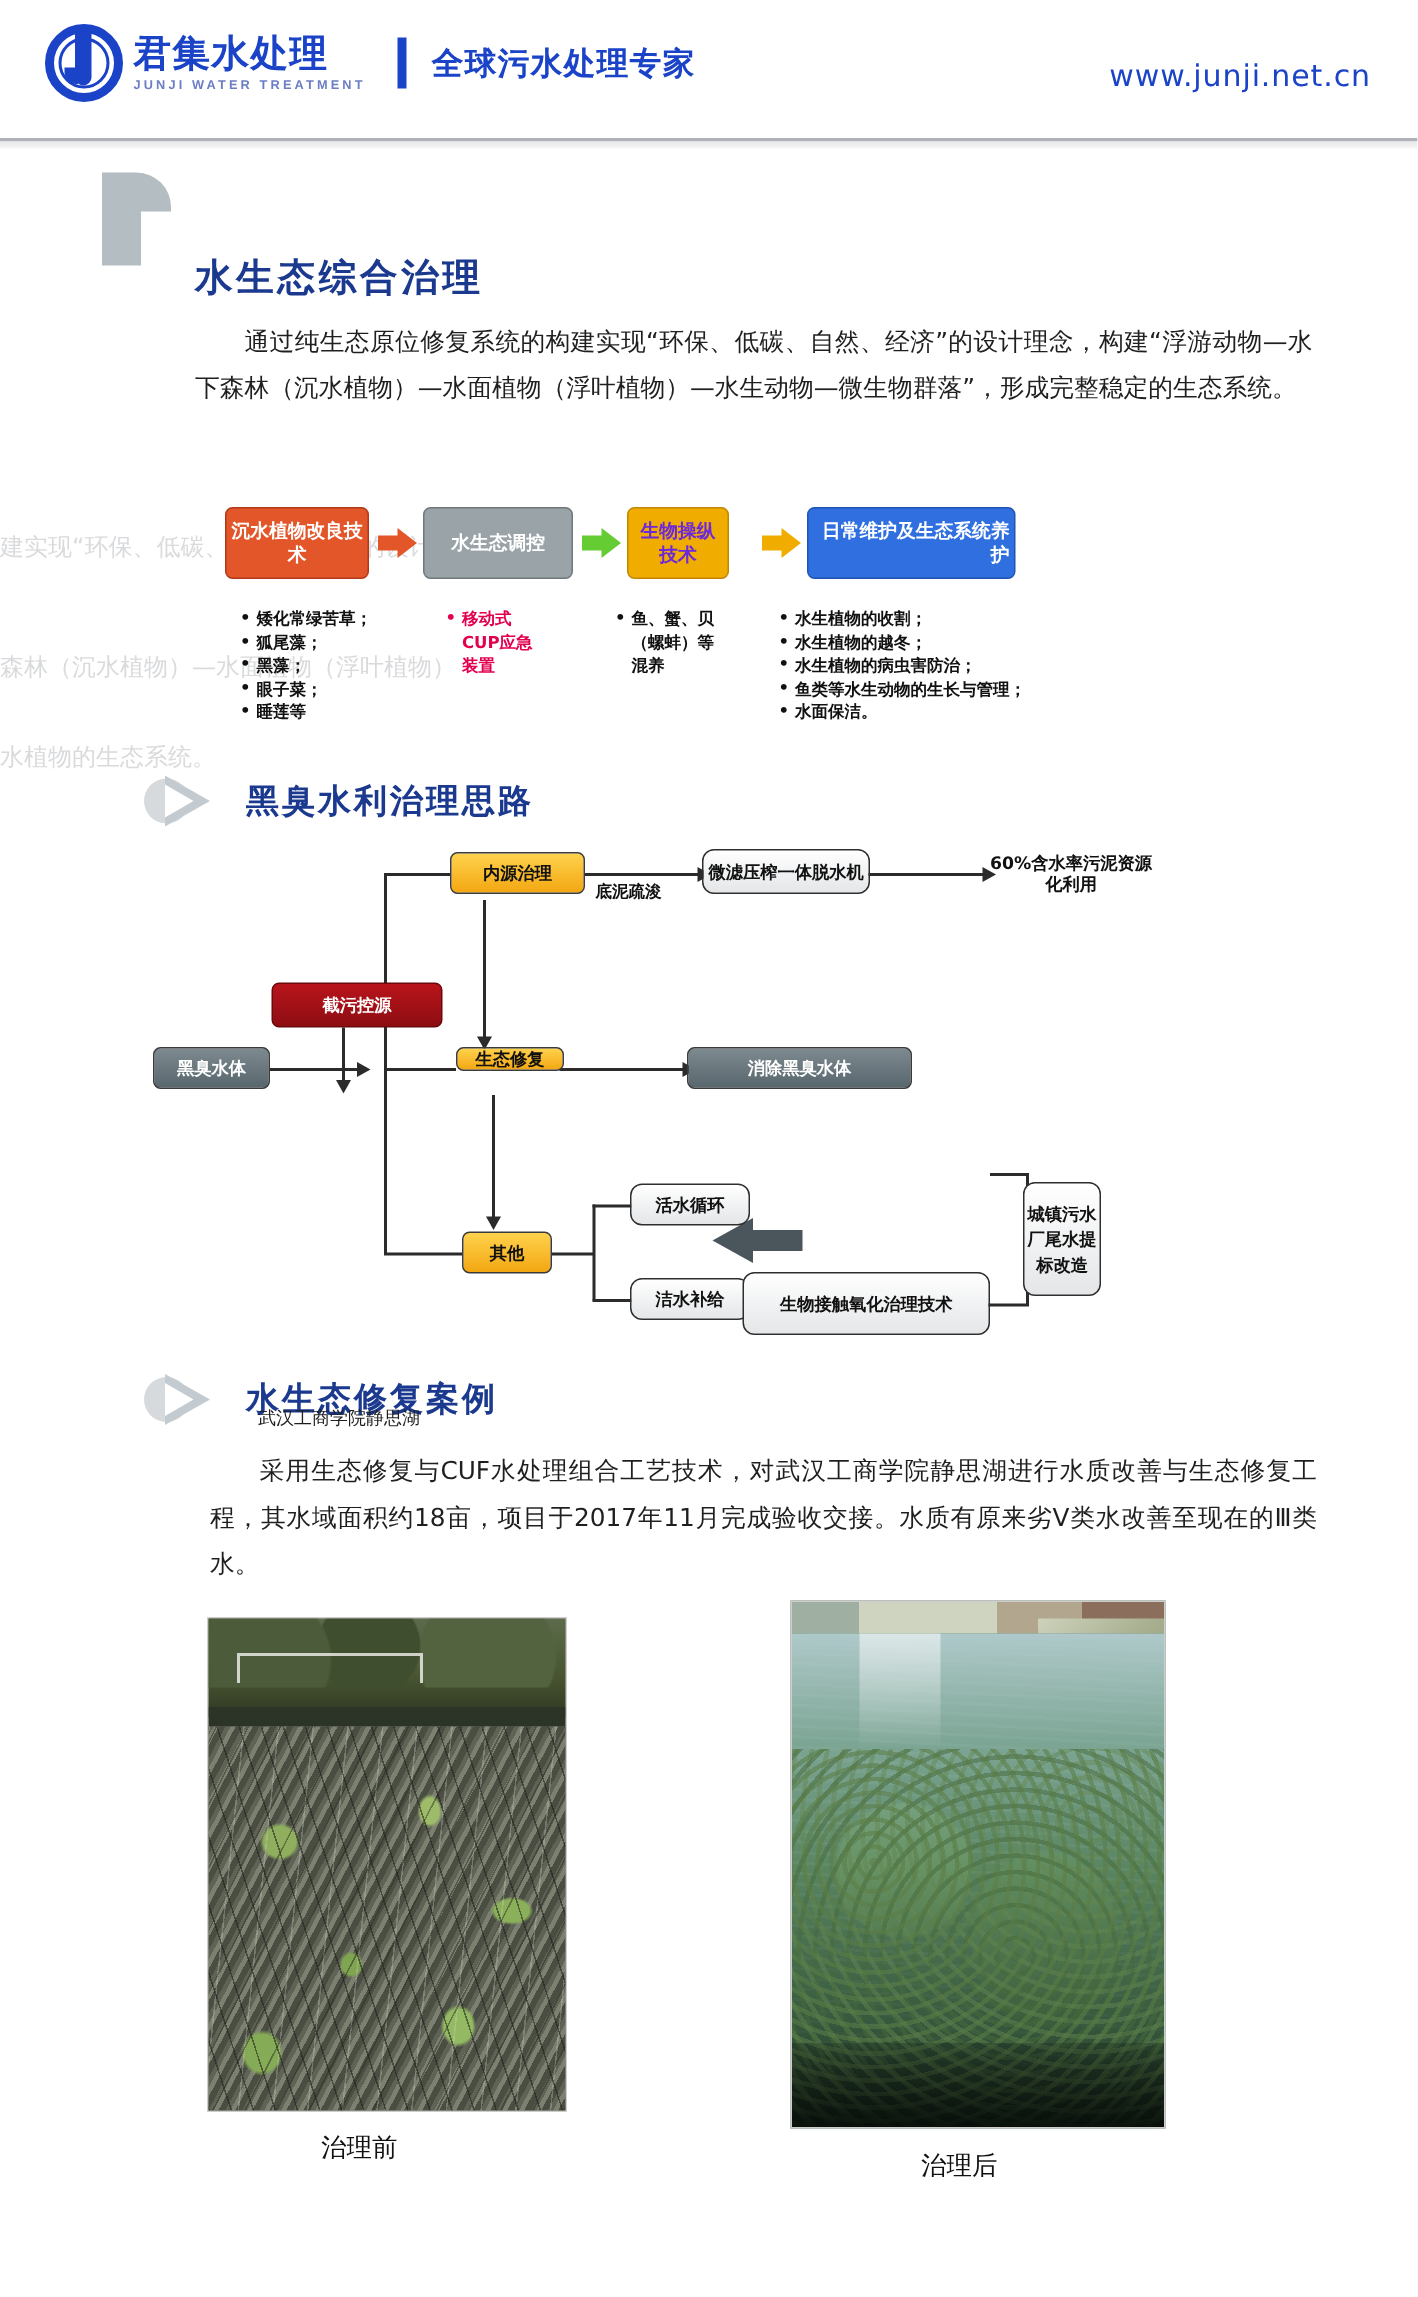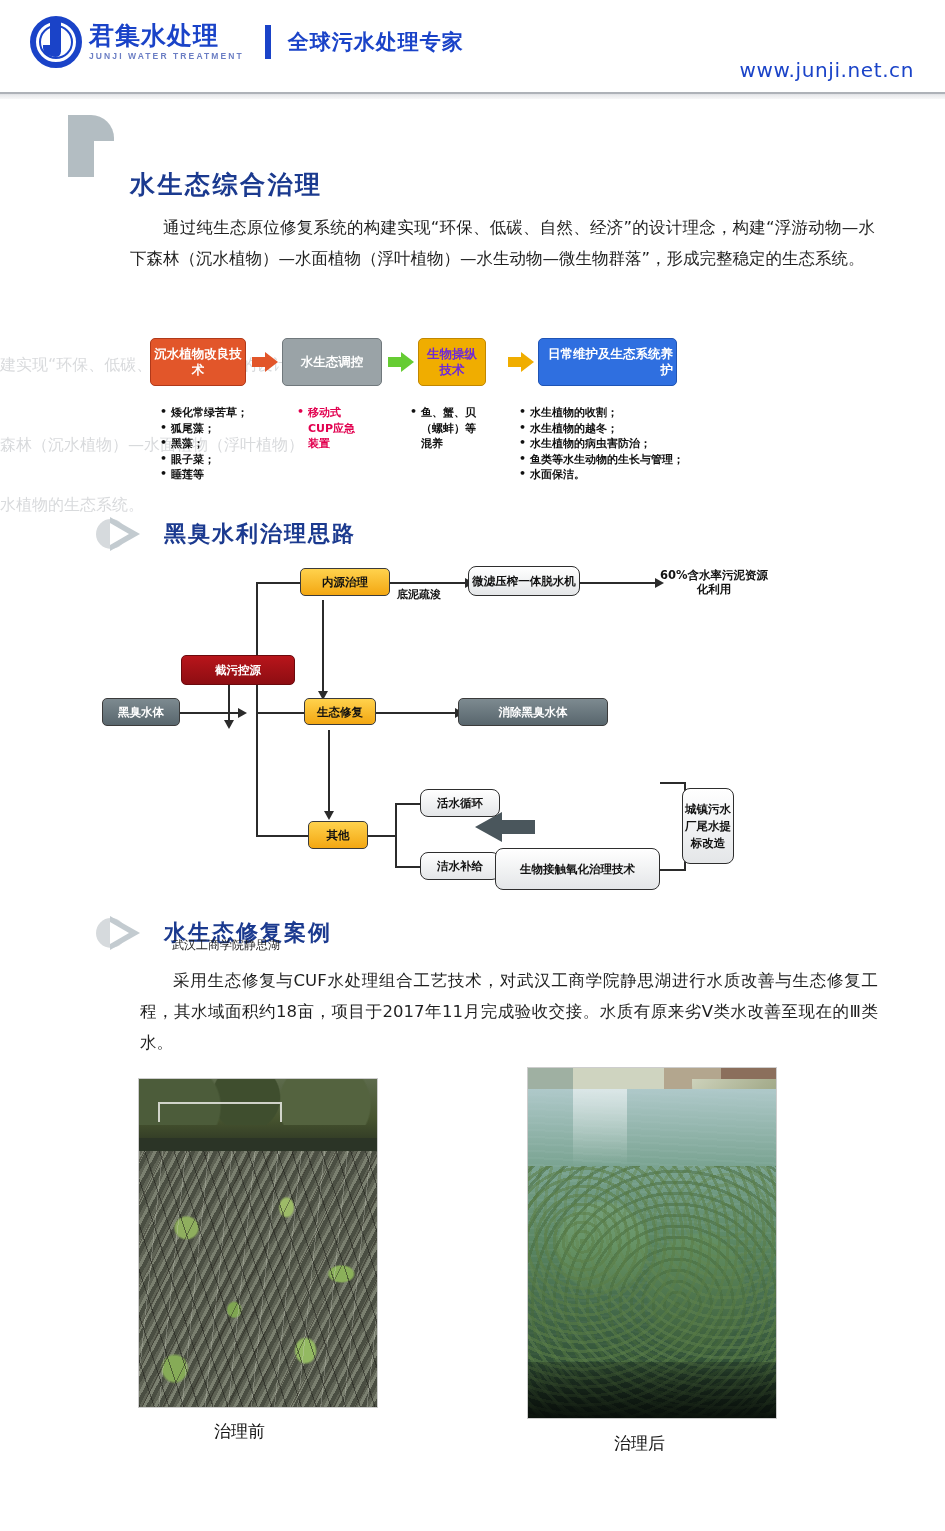--- a/index.html
+++ b/index.html
@@ -41,21 +41,20 @@
   }
   .logo-div { width: 6px; height: 34px; background: #1a43c8; margin: 0 17px 0 21px; }
   .tagline {
     font-size: 21px; font-weight: bold; color: #1a43c8; letter-spacing: 1px;
     font-family: "DejaVu Sans", sans-serif;
   }
   .site-url {
     position: absolute; right: 31px; top: 38px;
     font-size: 20px; color: #1a43c8; letter-spacing: 0.6px;
     font-family: "DejaVu Sans", sans-serif;
-    margin-top: 20px;
   }
   .header-rule {
     position: absolute; left: 0; top: 92px; width: 945px; height: 7px;
     background: linear-gradient(to bottom, #c9ccd1 0%, #e9eaec 45%, #f7f7f8 100%);
   }
   .header-rule:after {
     content: ""; position: absolute; left: 0; top: 0; width: 945px; height: 2px;
     background: #aeb2b8;
   }
 
@@ -388,21 +387,21 @@
       <div class="bhead"></div>
   </div>
 
   <div class="n n-yellow" style="left:240px; top:8px;  width:90px;  height:28px;">内源治理</div>
   <div class="n n-white" style="left:408px; top:6px;  width:112px; height:30px;">微滤压榨一体脱水机</div>
   <div class="n n-plain" style="left:598px; top:4px;  width:112px; height:36px; display:flex;">60%含水率污泥资源化利用</div>
 
   <div class="n n-red" style="left:121px; top:95px; width:114px;  height:30px;">截污控源</div>
 
   <div class="n n-gray" style="left:42px;  top:138px; width:78px; height:28px;">黑臭水体</div>
-  <div class="n n-yellow" style="left:244px; top:138px; width:72px; height:27px;">生态修复</div>
+  <div class="n n-yellow" style="left:244px; top:138px; width:72px; height:16px;">生态修复</div>
   <div class="n n-gray" style="left:398px; top:138px; width:150px; height:28px;">消除黑臭水体</div>
 
   <div class="n n-yellow" style="left:248px; top:261px; width:60px; height:28px;">其他</div>
   <div class="n n-white" style="left:360px; top:229px; width:80px; height:28px;">活水循环</div>
   <div class="n n-white" style="left:360px; top:292px; width:80px; height:28px;">洁水补给</div>
 
   <div class="n n-white" style="left:435px; top:288px; width:165px; height:42px;">生物接触氧化治理技术</div>
   <div class="n n-white" style="left:622px; top:228px; width:52px; height:76px; line-height:17px;">城镇污水厂尾水提标改造</div>
 
   <div class="edge-lbl" style="left:337px; top:28px;">底泥疏浚</div>

